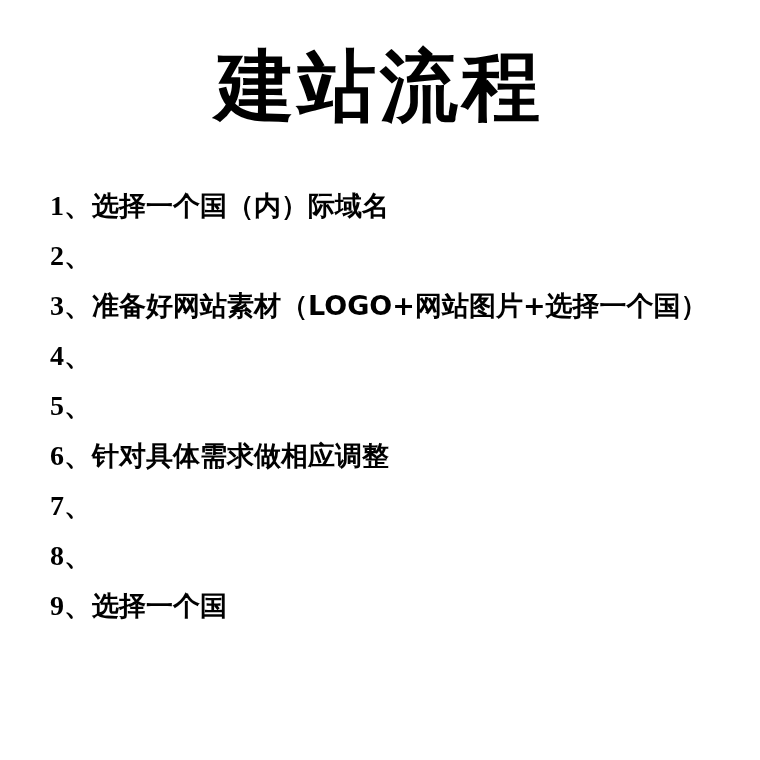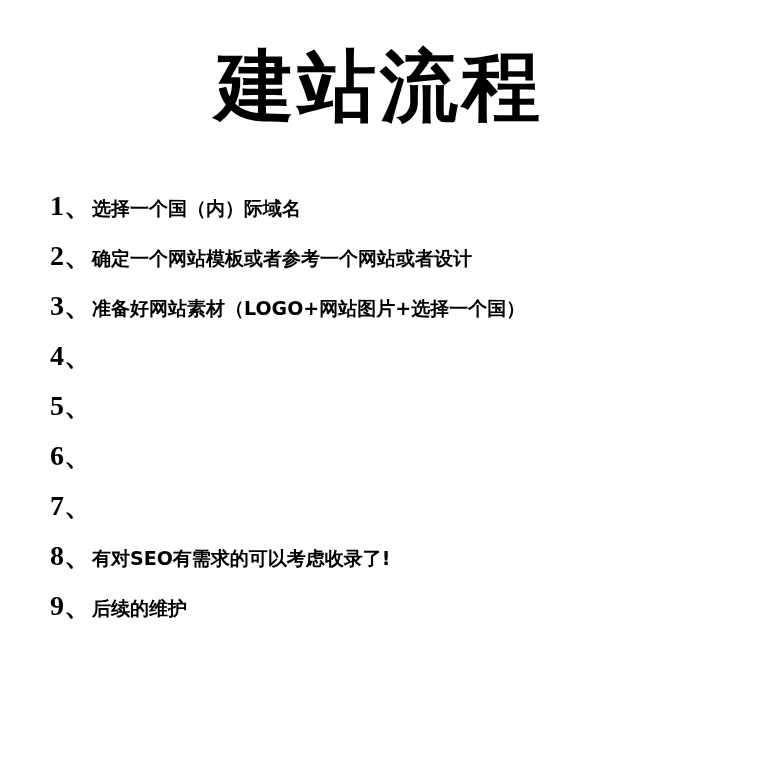--- a/index.html
+++ b/index.html
@@ -49,59 +49,58 @@
   }
   .step-num {
     font-family: "Liberation Serif", "DejaVu Serif", serif;
     font-weight: 700;
     font-size: 28px;
     flex: 0 0 auto;
   }
   .step-text {
     font-family: "DejaVu Sans", "Liberation Sans", sans-serif;
     font-weight: 700;
-    font-size: 19px;
+    font-size: 27px;
     flex: 0 0 auto;
   }
 </style>
 </head>
 <body>
 
 <div class="page">
 
   <h1 class="title">建站流程</h1>
 
   <ul class="steps">
     <li class="step">
       <span class="step-num">1、</span>
       <span class="step-text">选择一个国（内）际域名</span>
     </li>
     <li class="step">
       <span class="step-num">2、</span>
-      <span class="step-text">确定一个网站模板或者参考一个网站或者设计</span>
     </li>
     <li class="step">
       <span class="step-num">3、</span>
       <span class="step-text">准备好网站素材（LOGO+网站图片+选择一个国）</span>
     </li>
     <li class="step">
       <span class="step-num">4、</span>
     </li>
     <li class="step">
       <span class="step-num">5、</span>
     </li>
     <li class="step">
       <span class="step-num">6、</span>
+      <span class="step-text">针对具体需求做相应调整</span>
     </li>
     <li class="step">
       <span class="step-num">7、</span>
     </li>
     <li class="step">
       <span class="step-num">8、</span>
-      <span class="step-text">有对SEO有需求的可以考虑收录了!</span>
     </li>
     <li class="step">
       <span class="step-num">9、</span>
-      <span class="step-text">后续的维护</span>
+      <span class="step-text">选择一个国</span>
     </li>
   </ul>
 
 </div>
 
 </body></html>

